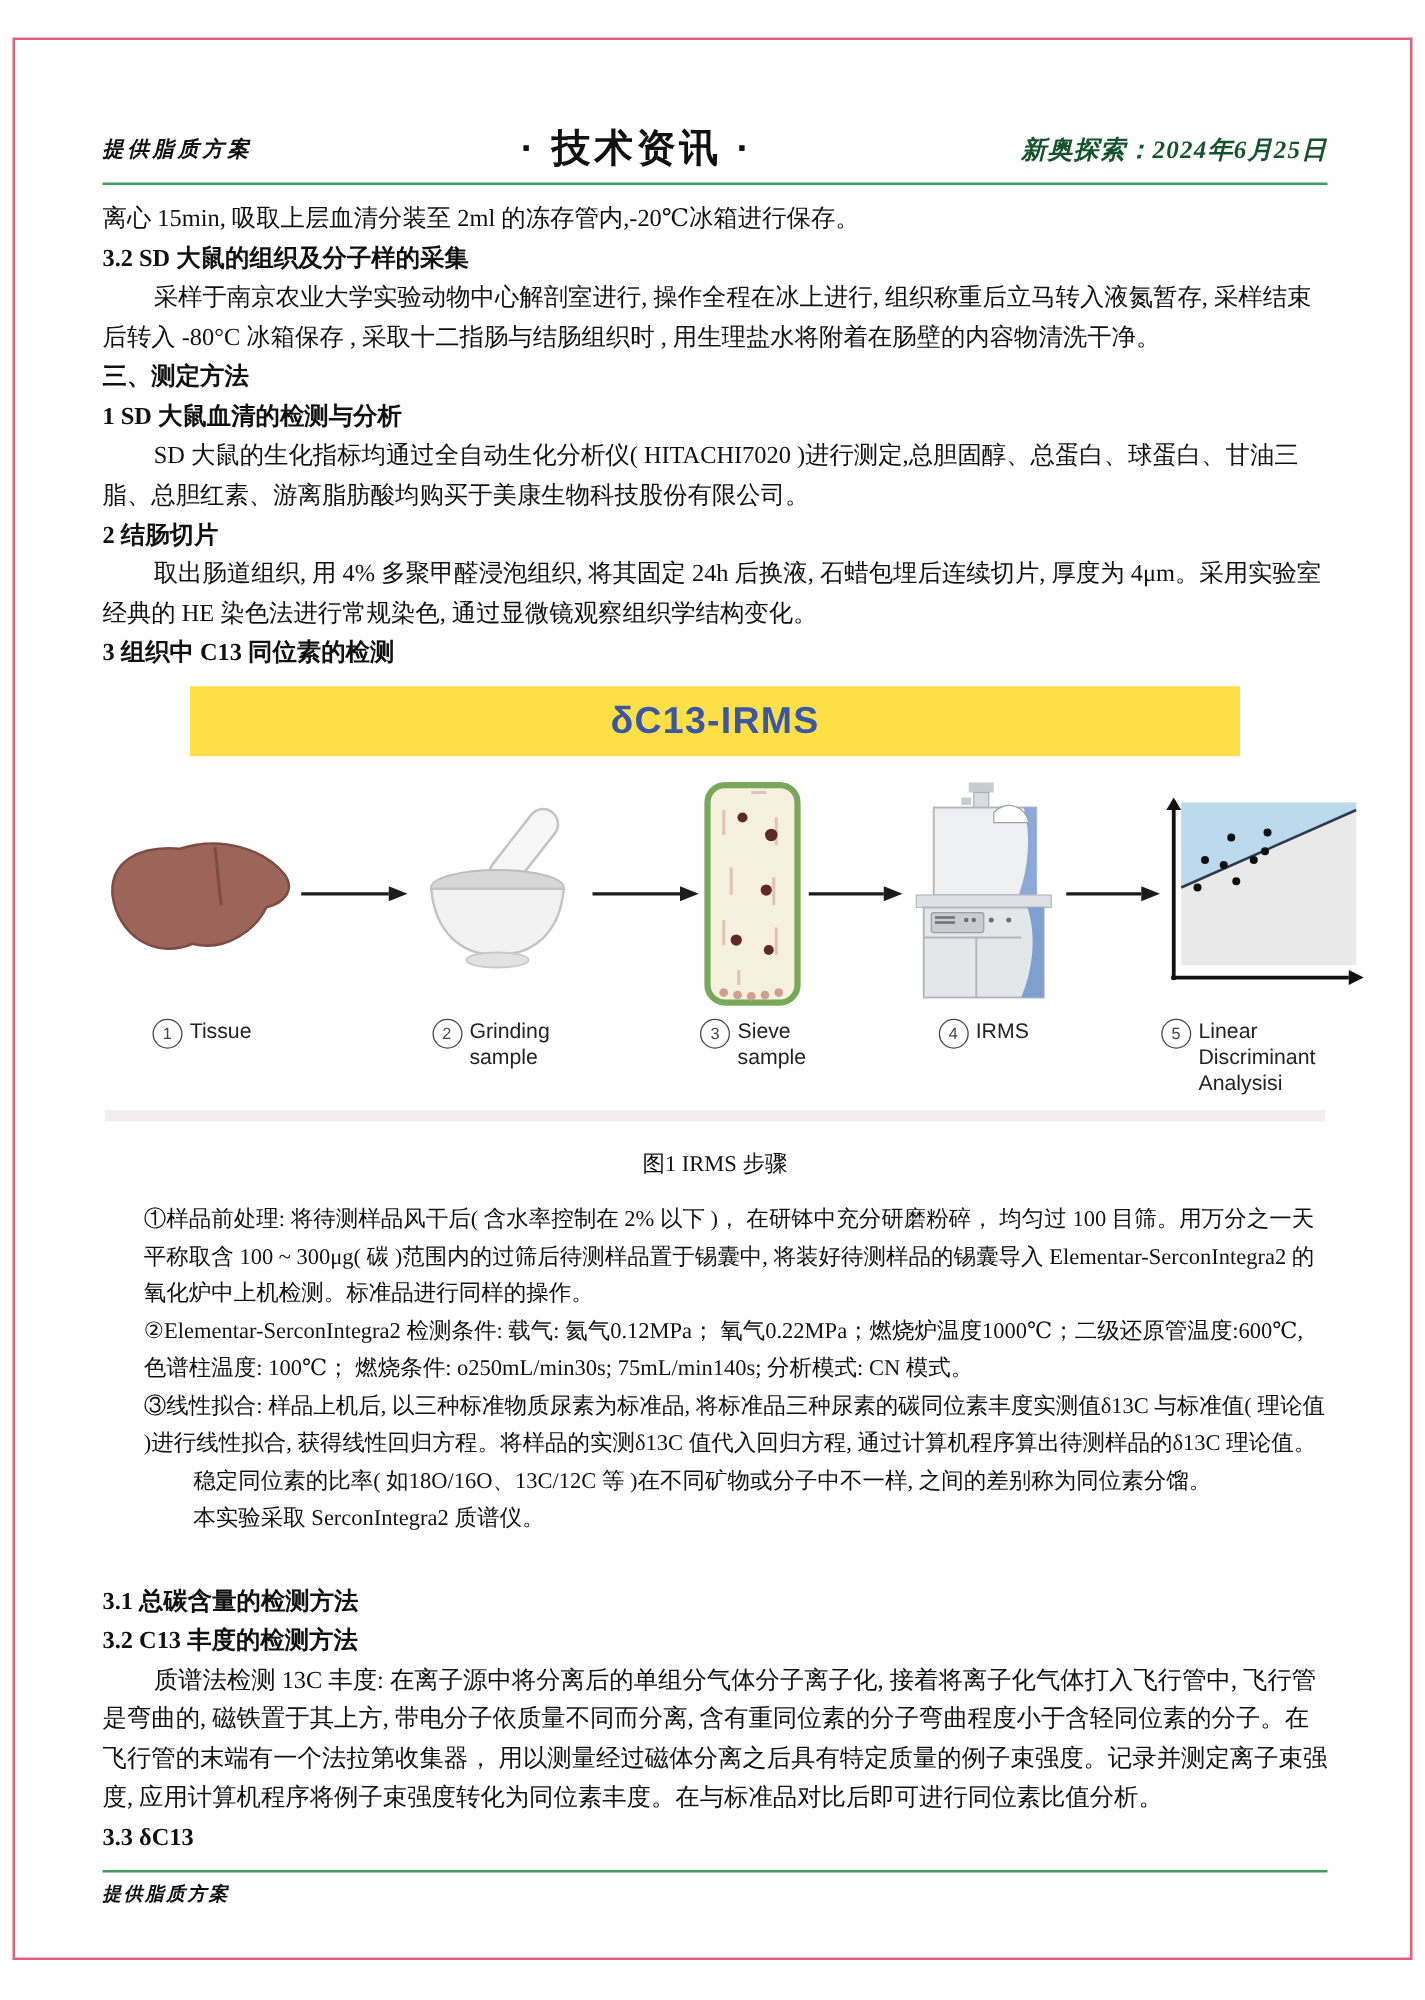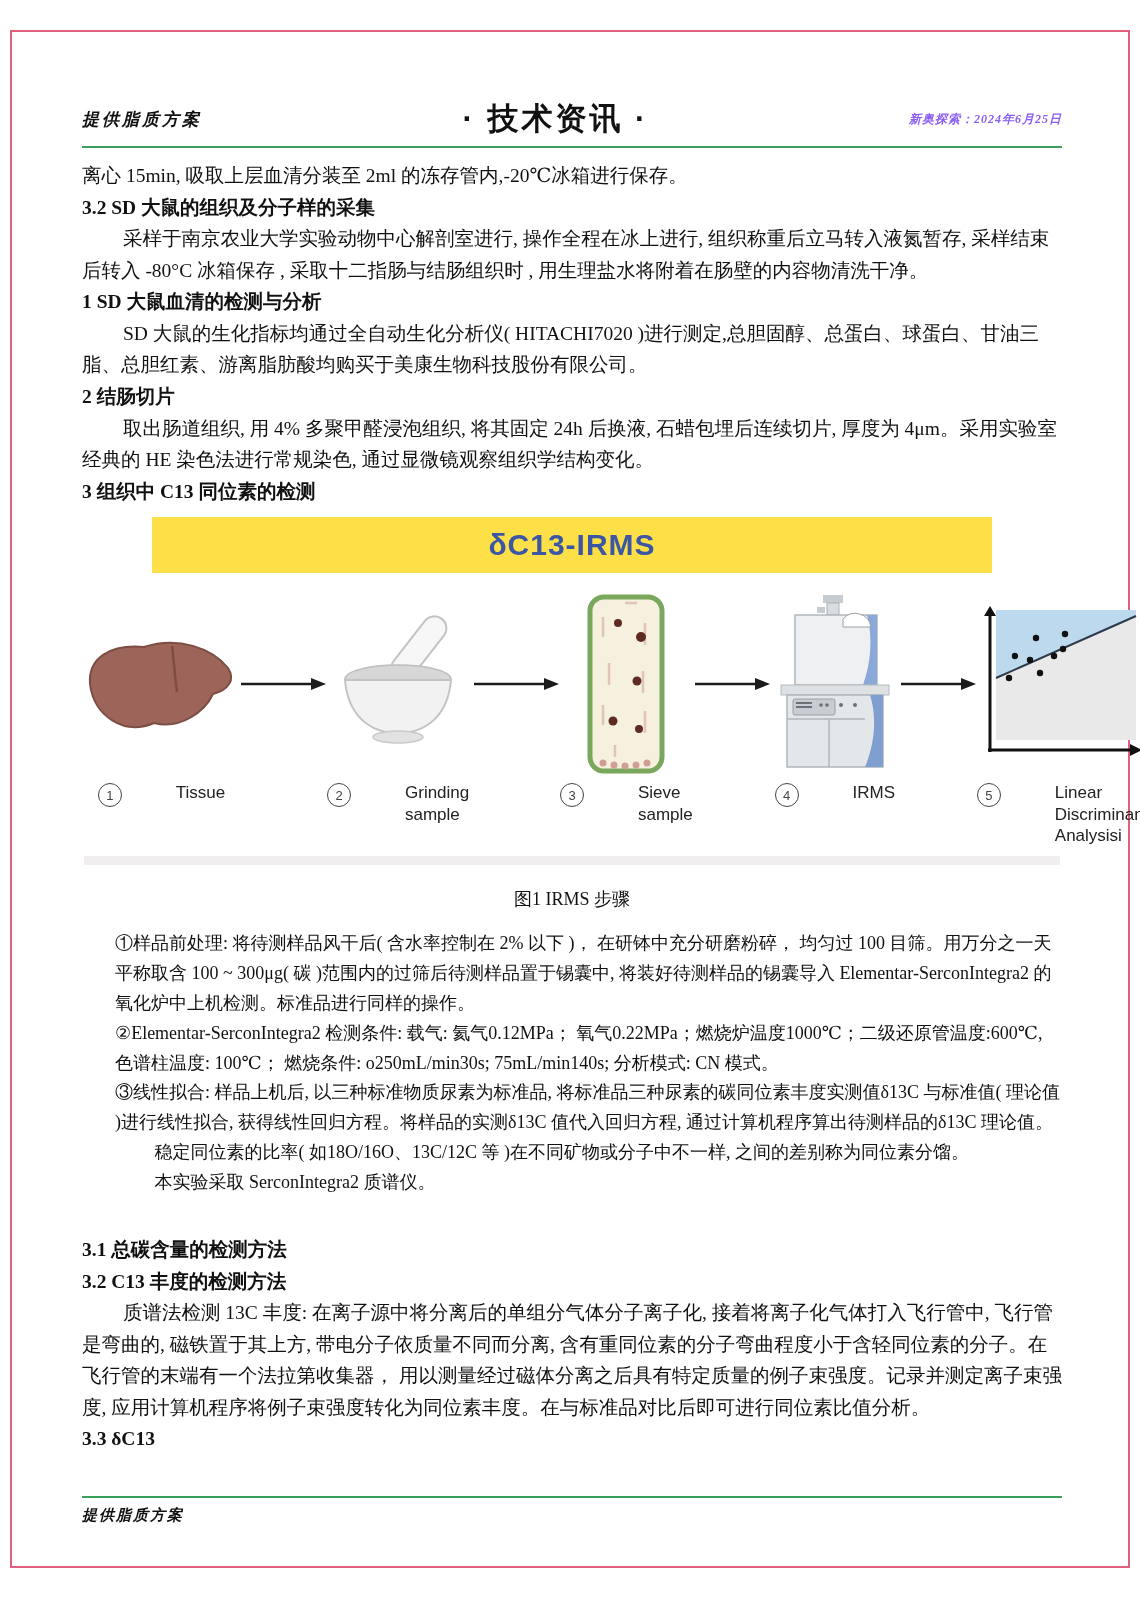--- a/index.html
+++ b/index.html
@@ -7,21 +7,21 @@
         font-family:"Liberation Serif","DejaVu Serif",serif;color:#111;}
   .frame{position:absolute;left:10px;top:30px;width:1116px;height:1534px;
          border:2px solid #e0607e;pointer-events:none;}
   .content{position:absolute;left:82px;top:98px;width:980px;}
 
   
   .hdr{display:flex;align-items:center;justify-content:space-between;}
   .hdr-left{font-size:17px;font-weight:bold;font-style:italic;letter-spacing:3px;}
   .hdr-center{font-family:"Liberation Sans","DejaVu Sans",sans-serif;
               font-size:31px;font-weight:bold;letter-spacing:3px;}
-  .hdr-right{font-size:12px;font-weight:bold;font-style:italic;color:#8b5cf6;letter-spacing:1px;}
+  .hdr-right{font-size:20px;font-weight:bold;font-style:italic;color:#14532d;letter-spacing:1px;}
   .greenline{border:none;border-top:2.5px solid #3aa05c;margin:6px 0 0 0;}
 
   
   .blocks{margin-top:12px;font-size:19.5px;line-height:1.62;}
   .para{margin:0;}
   .para.indent{text-indent:2.1em;}
   .heading{margin:0;font-weight:bold;}
 
   
   .figure{margin-top:10px;}
@@ -32,21 +32,21 @@
   .flow{display:flex;align-items:flex-start;justify-content:space-between;
         padding:18px 2px 0 2px;}
   .step{display:flex;flex-direction:column;align-items:center;}
   .icon-box{height:185px;display:flex;align-items:center;justify-content:center;}
   .step-label{display:flex;align-items:flex-start;margin-top:6px;
               font-family:"Liberation Sans","DejaVu Sans",sans-serif;
               font-size:17px;color:#222;}
   .circ{flex:0 0 auto;width:22px;height:22px;border:1.6px solid #444;border-radius:50%;
         display:flex;align-items:center;justify-content:center;font-size:13px;color:#444;
         margin-right:6px;margin-top:1px;}
-  .lbl-txt{text-align:left;line-height:1.25;margin-left:48px;}
+  .lbl-txt{text-align:left;line-height:1.25;}
   .arrowwrap{height:185px;display:flex;align-items:center;}
   .figbar{height:9px;background:#f1eeef;margin:10px 2px 0 2px;}
   .caption{text-align:center;font-size:18px;margin-top:22px;}
   .notes{margin:18px 0 0 33px;font-size:18px;line-height:1.66;}
   .note{margin:0;}
   .note.indent{text-indent:2.2em;}
 
   .after{margin-top:36px;font-size:19.5px;line-height:1.62;}
 
   
@@ -66,20 +66,21 @@
       <span class="hdr-left">提供脂质方案</span>
       <span class="hdr-center">· 技术资讯 ·</span>
       <span class="hdr-right">新奥探索：2024年6月25日</span>
     </div>
     <hr class="greenline">
 
     <div class="blocks">
       <p class="para">离心 15min, 吸取上层血清分装至 2ml 的冻存管内,-20℃冰箱进行保存。</p>
       <p class="heading">3.2 SD 大鼠的组织及分子样的采集</p>
       <p class="para indent">采样于南京农业大学实验动物中心解剖室进行, 操作全程在冰上进行, 组织称重后立马转入液氮暂存, 采样结束后转入 -80°C 冰箱保存 , 采取十二指肠与结肠组织时 , 用生理盐水将附着在肠壁的内容物清洗干净。</p>
+      <p class="heading">三、测定方法</p>
       <p class="heading">1 SD 大鼠血清的检测与分析</p>
       <p class="para indent">SD 大鼠的生化指标均通过全自动生化分析仪( HITACHI7020 )进行测定,总胆固醇、总蛋白、球蛋白、甘油三脂、总胆红素、游离脂肪酸均购买于美康生物科技股份有限公司。</p>
       <p class="heading">2 结肠切片</p>
       <p class="para indent">取出肠道组织, 用 4% 多聚甲醛浸泡组织, 将其固定 24h 后换液, 石蜡包埋后连续切片, 厚度为 4μm。采用实验室经典的 HE 染色法进行常规染色, 通过显微镜观察组织学结构变化。</p>
       <p class="heading">3 组织中 C13 同位素的检测</p>
     </div>
 
     <div class="figure">
       <div class="banner">
         <span>δC13-IRMS</span>

